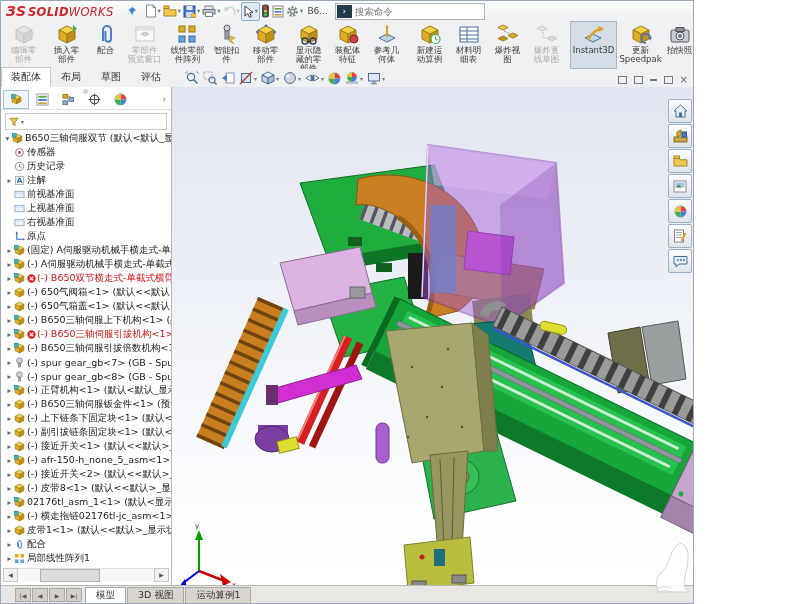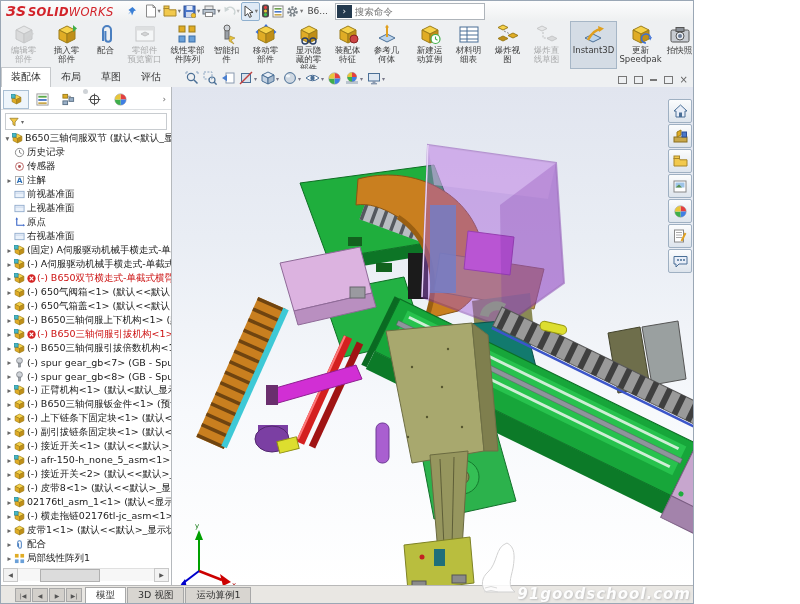--- a/index.html
+++ b/index.html
@@ -560,37 +560,37 @@
                 <polygon points="10.8,3.6 6,6 6,10.8 10.8,8.4" fill="#c08f18" stroke="#9c7d1a" stroke-width=".7"></polygon>
                 <rect x="0" y="0" width="4.5" height="4.5" fill="#49b6c4" stroke="#20727e" stroke-width=".6"></rect>
               </svg>
             </span>
             <span class="tlabel">B650三轴伺服双节 (默认&lt;默认_显示状态-1&gt;</span>
           </div>
           <div class="trow">
             <span class="exp"></span>
             <span class="ticon">
               <svg width="11" height="11" viewBox="0 0 12 12">
+                <circle cx="6" cy="6" r="4.3" fill="#fff" stroke="#b05050" stroke-width=".9"></circle>
+                <circle cx="6" cy="6" r="1.6" fill="#b05050"></circle>
+              </svg>
+            </span>
+            <span class="tlabel">传感器</span>
+          </div>
+          <div class="trow">
+            <span class="exp"></span>
+            <span class="ticon">
+              <svg width="11" height="11" viewBox="0 0 12 12">
                 <circle cx="6" cy="6" r="4.5" fill="#fff" stroke="#777" stroke-width=".9"></circle>
                 <path d="M6,3.2 V6 L8.2,7.2" stroke="#777" stroke-width="1" fill="none"></path>
               </svg>
             </span>
             <span class="tlabel">历史记录</span>
           </div>
           <div class="trow">
-            <span class="exp"></span>
-            <span class="ticon">
-              <svg width="11" height="11" viewBox="0 0 12 12">
-                <circle cx="6" cy="6" r="4.3" fill="#fff" stroke="#b05050" stroke-width=".9"></circle>
-                <circle cx="6" cy="6" r="1.6" fill="#b05050"></circle>
-              </svg>
-            </span>
-            <span class="tlabel">传感器</span>
-          </div>
-          <div class="trow">
             <span class="exp">▸</span>
             <span class="ticon">
               <svg width="11" height="11" viewBox="0 0 12 12">
                 <rect x="1.5" y="1.5" width="9" height="9" fill="#fff" stroke="#999" stroke-width=".8"></rect>
                 <text x="6" y="9" font-size="8" text-anchor="middle" fill="#2a6fb8" font-weight="bold">A</text>
               </svg>
             </span>
             <span class="tlabel">注解</span>
           </div>
           <div class="trow">
@@ -605,41 +605,41 @@
           </div>
           <div class="trow">
             <span class="exp"></span>
             <span class="ticon">
               <svg width="11" height="11" viewBox="0 0 12 12">
                 <rect x="1" y="2.5" width="10" height="7" fill="#eaf1fa" stroke="#8aa6c8" stroke-width=".9"></rect>
                 <line x1="1" y1="4.5" x2="11" y2="4.5" stroke="#b8cce4" stroke-width=".7"></line>
               </svg>
             </span>
             <span class="tlabel">上视基准面</span>
+          </div>
+          <div class="trow">
+            <span class="exp"></span>
+            <span class="ticon">
+              <svg width="11" height="11" viewBox="0 0 12 12">
+                <rect x="1" y="2.5" width="10" height="7" fill="#eaf1fa" stroke="#8aa6c8" stroke-width=".9"></rect>
+                <line x1="1" y1="4.5" x2="11" y2="4.5" stroke="#b8cce4" stroke-width=".7"></line>
+              </svg>
+            </span>
+            <span class="tlabel">右视基准面</span>
           </div>
           <div class="trow">
             <span class="exp"></span>
             <span class="ticon">
               <svg width="11" height="11" viewBox="0 0 12 12">
                 <path d="M3,2 V9 H10.5" fill="none" stroke="#3a66c8" stroke-width="1.2"></path>
                 <polygon points="1.6,2.6 4.4,2.6 3,.4" fill="#3a66c8"></polygon>
                 <polygon points="10,7.6 10,10.4 12,9" fill="#3a66c8"></polygon>
               </svg>
             </span>
             <span class="tlabel">原点</span>
-          </div>
-          <div class="trow">
-            <span class="exp"></span>
-            <span class="ticon">
-              <svg width="11" height="11" viewBox="0 0 12 12">
-                <rect x="1" y="2.5" width="10" height="7" fill="#eaf1fa" stroke="#8aa6c8" stroke-width=".9"></rect>
-                <line x1="1" y1="4.5" x2="11" y2="4.5" stroke="#b8cce4" stroke-width=".7"></line>
-              </svg>
-            </span>
-            <span class="tlabel">右视基准面</span>
           </div>
           <div class="trow">
             <span class="exp">▸</span>
             <span class="ticon">
               <svg width="11" height="11" viewBox="0 0 12 12">
                 <polygon points="6,1.2 10.8,3.6 6,6 1.2,3.6" fill="#f6d24a" stroke="#9c7d1a" stroke-width=".7"></polygon>
                 <polygon points="1.2,3.6 6,6 6,10.8 1.2,8.4" fill="#e0ac25" stroke="#9c7d1a" stroke-width=".7"></polygon>
                 <polygon points="10.8,3.6 6,6 6,10.8 10.8,8.4" fill="#c08f18" stroke="#9c7d1a" stroke-width=".7"></polygon>
                 <rect x="0" y="0" width="4.5" height="4.5" fill="#49b6c4" stroke="#20727e" stroke-width=".6"></rect>
               </svg>
@@ -1103,21 +1103,20 @@
         </div>
     </div>
   </div>
 
   <div class="watermark">
     <svg class="wm-bird" width="44" height="58" viewBox="0 0 44 58">
       <path d="M28,4 C16,8 19,24 9,33 C3,38 1,47 7,53 L36,53 C28,47 32,39 34,29 C36,17 36,8 28,4 Z" fill="rgba(255,255,255,.92)" stroke="#cfcfcf"></path>
       <path d="M6,49 Q12,46 18,49 M5,53 Q12,50 19,53" stroke="#d8d8d8" fill="none"></path>
     </svg>
     <div>
-      <div class="wm-url">91goodschool.com</div>
     </div>
   </div>
 
   <div class="bottombar">
     <div class="nav-btns" id="nav-btns">
         <span class="nav-btn">|◀</span>
         <span class="nav-btn">◀</span>
         <span class="nav-btn">▶</span>
         <span class="nav-btn">▶|</span>
       </div>

